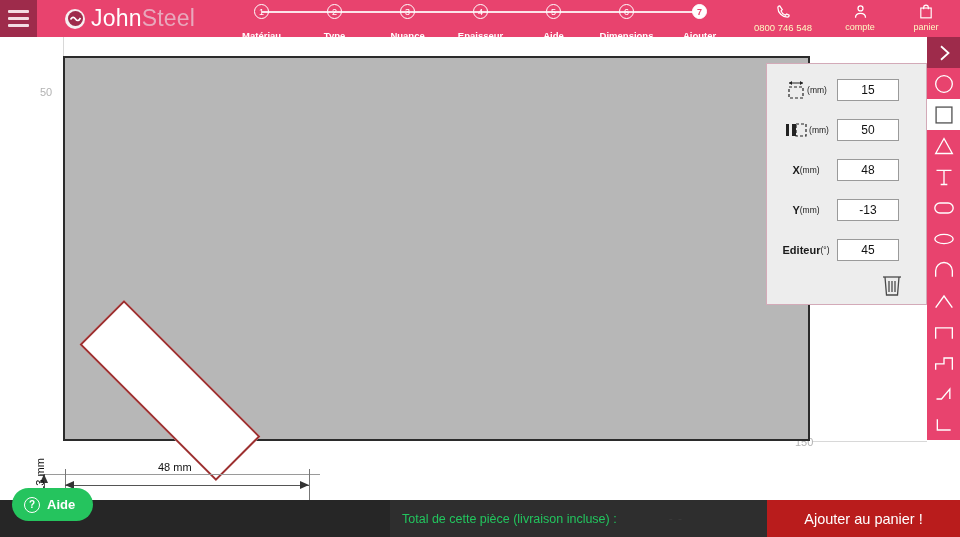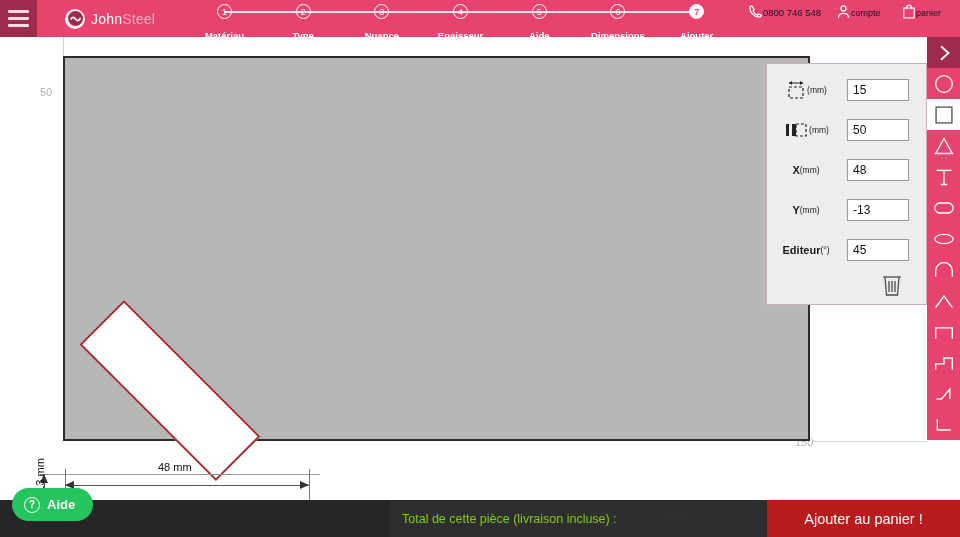--- a/index.html
+++ b/index.html
@@ -22,21 +22,21 @@
     display: flex; flex-direction: column; justify-content: center;
     align-items: center; gap: 4px; cursor: pointer;
   }
   .burger span { display: block; width: 21px; height: 3px; background: #f3dce3; border-radius: 1px; }
 
   .logo { display: flex; align-items: center; margin-left: 28px; gap: 6px; }
   .logo-mark {
     width: 20px; height: 20px; border-radius: 50%;
     background: #f5f0f1; display: flex; align-items: center; justify-content: center;
   }
-  .logo-text { font-size: 14px; letter-spacing: .2px; }
+  .logo-text { font-size: 23px; letter-spacing: .2px; }
   .logo-text .a { color: #ffffff; font-weight: 400; }
   .logo-text .b { color: #e8a8bc; font-weight: 400; }
 
   
   .steps {
     flex: 1; display: flex; align-items: flex-start;
     margin-left: 30px; margin-right: 12px; position: relative; padding-top: 4px;
   }
   .step { position: relative; flex: 1; display: flex; flex-direction: column; align-items: center; cursor: pointer; }
   .step .bubble {
@@ -47,21 +47,21 @@
   }
   .step.active .bubble { background: #ffffff; color: #e8436e; border-color: #ffffff; font-weight: bold; }
   .step .lbl { margin-top: 11px; font-size: 9.5px; color: #ffffff; font-weight: bold; white-space: nowrap; }
   .step .bar {
     position: absolute; top: 7px; left: 50%; width: 100%; height: 1.5px;
     background: #ffffff; opacity: .85; z-index: 1;
   }
   .step:last-child .bar { display: none; }
 
   .hdr-actions { display: flex; align-items: flex-start; gap: 18px; padding-top: 3px; padding-right: 10px; }
-  .hdr-act { display: flex; flex-direction: row; align-items: center; color: #0f172a; cursor: pointer; width: 48px; }
+  .hdr-act { display: flex; flex-direction: column; align-items: center; color: #fef9c3; cursor: pointer; width: 48px; }
   .hdr-act .gl { height: 17px; display: flex; align-items: center; justify-content: center; }
   .hdr-act .tx { font-size: 9px; margin-top: 2px; white-space: nowrap; }
   .hdr-act.phone .tx { font-size: 9.5px; }
   .hdr-act.phone { width: 70px; }
 
   
   .canvas {
     position: absolute; left: 0; top: 37px; width: 927px; height: 463px;
     background: #ffffff; overflow: hidden;
   }
@@ -112,23 +112,23 @@
     display: flex; flex-direction: column; padding: 6px 0 0 0;
   }
   .prow { display: flex; align-items: center; height: 40px; padding: 0 8px; }
   .prow .lab {
     width: 62px; display: flex; flex-direction: row; align-items: center; justify-content: center;
     color: #1a1a1a;
   }
   .prow .lab .main { font-size: 11px; font-weight: bold; line-height: 13px; }
   .prow .lab .unit { font-size: 8.5px; line-height: 11px; }
   .prow input {
-    width: 62px; height: 22px; margin-left: 10px;
+    width: 62px; height: 22px; 
     border: 1px solid #9a9a9a; background: #ffffff; color: #111;
-    font-size: 12px; font-family: "Liberation Sans", sans-serif; padding: 0 5px;
+    font-size: 12px; font-family: "Liberation Sans", sans-serif; padding: 0 5px; text-align: center;
   }
   .prow .icon-lab { height: 17px; display: flex; align-items: center; justify-content: center; }
   .trash-row { display: flex; justify-content: flex-end; padding-right: 22px; margin-top: 2px; }
   .trash { cursor: pointer; }
 
   
   .rtoolbar {
     position: absolute; right: 0; top: 37px; width: 33px; height: 463px;
     background: transparent; display: flex; flex-direction: column;
   }
@@ -149,21 +149,21 @@
     cursor: pointer; z-index: 5;
   }
   .aide .q {
     width: 16px; height: 16px; border-radius: 50%; border: 1.6px solid #ffffff;
     font-size: 10px; display: flex; align-items: center; justify-content: center; font-weight: bold;
   }
   .total-box {
     position: absolute; left: 390px; top: 0; height: 37px; width: 377px;
     background: #2e2e2e; display: flex; align-items: center;
   }
-  .total-lbl { font-size: 12.5px; color: #84cc16; margin-left: 12px; white-space: nowrap; }
+  .total-lbl { font-size: 12.5px; color: #22c55e; margin-left: 12px; white-space: nowrap; }
   .total-val { font-size: 12px; color: #3b3b3b; margin-left: 52px; letter-spacing: 1px; }
   .cart-btn {
     position: absolute; right: 0; top: 0; width: 193px; height: 37px;
     background: #b91c1c; color: #ffffff; border: none;
     font-size: 14.5px; font-family: "Liberation Sans", sans-serif; cursor: pointer;
   }
 </style>
 </head>
 <body>
 

